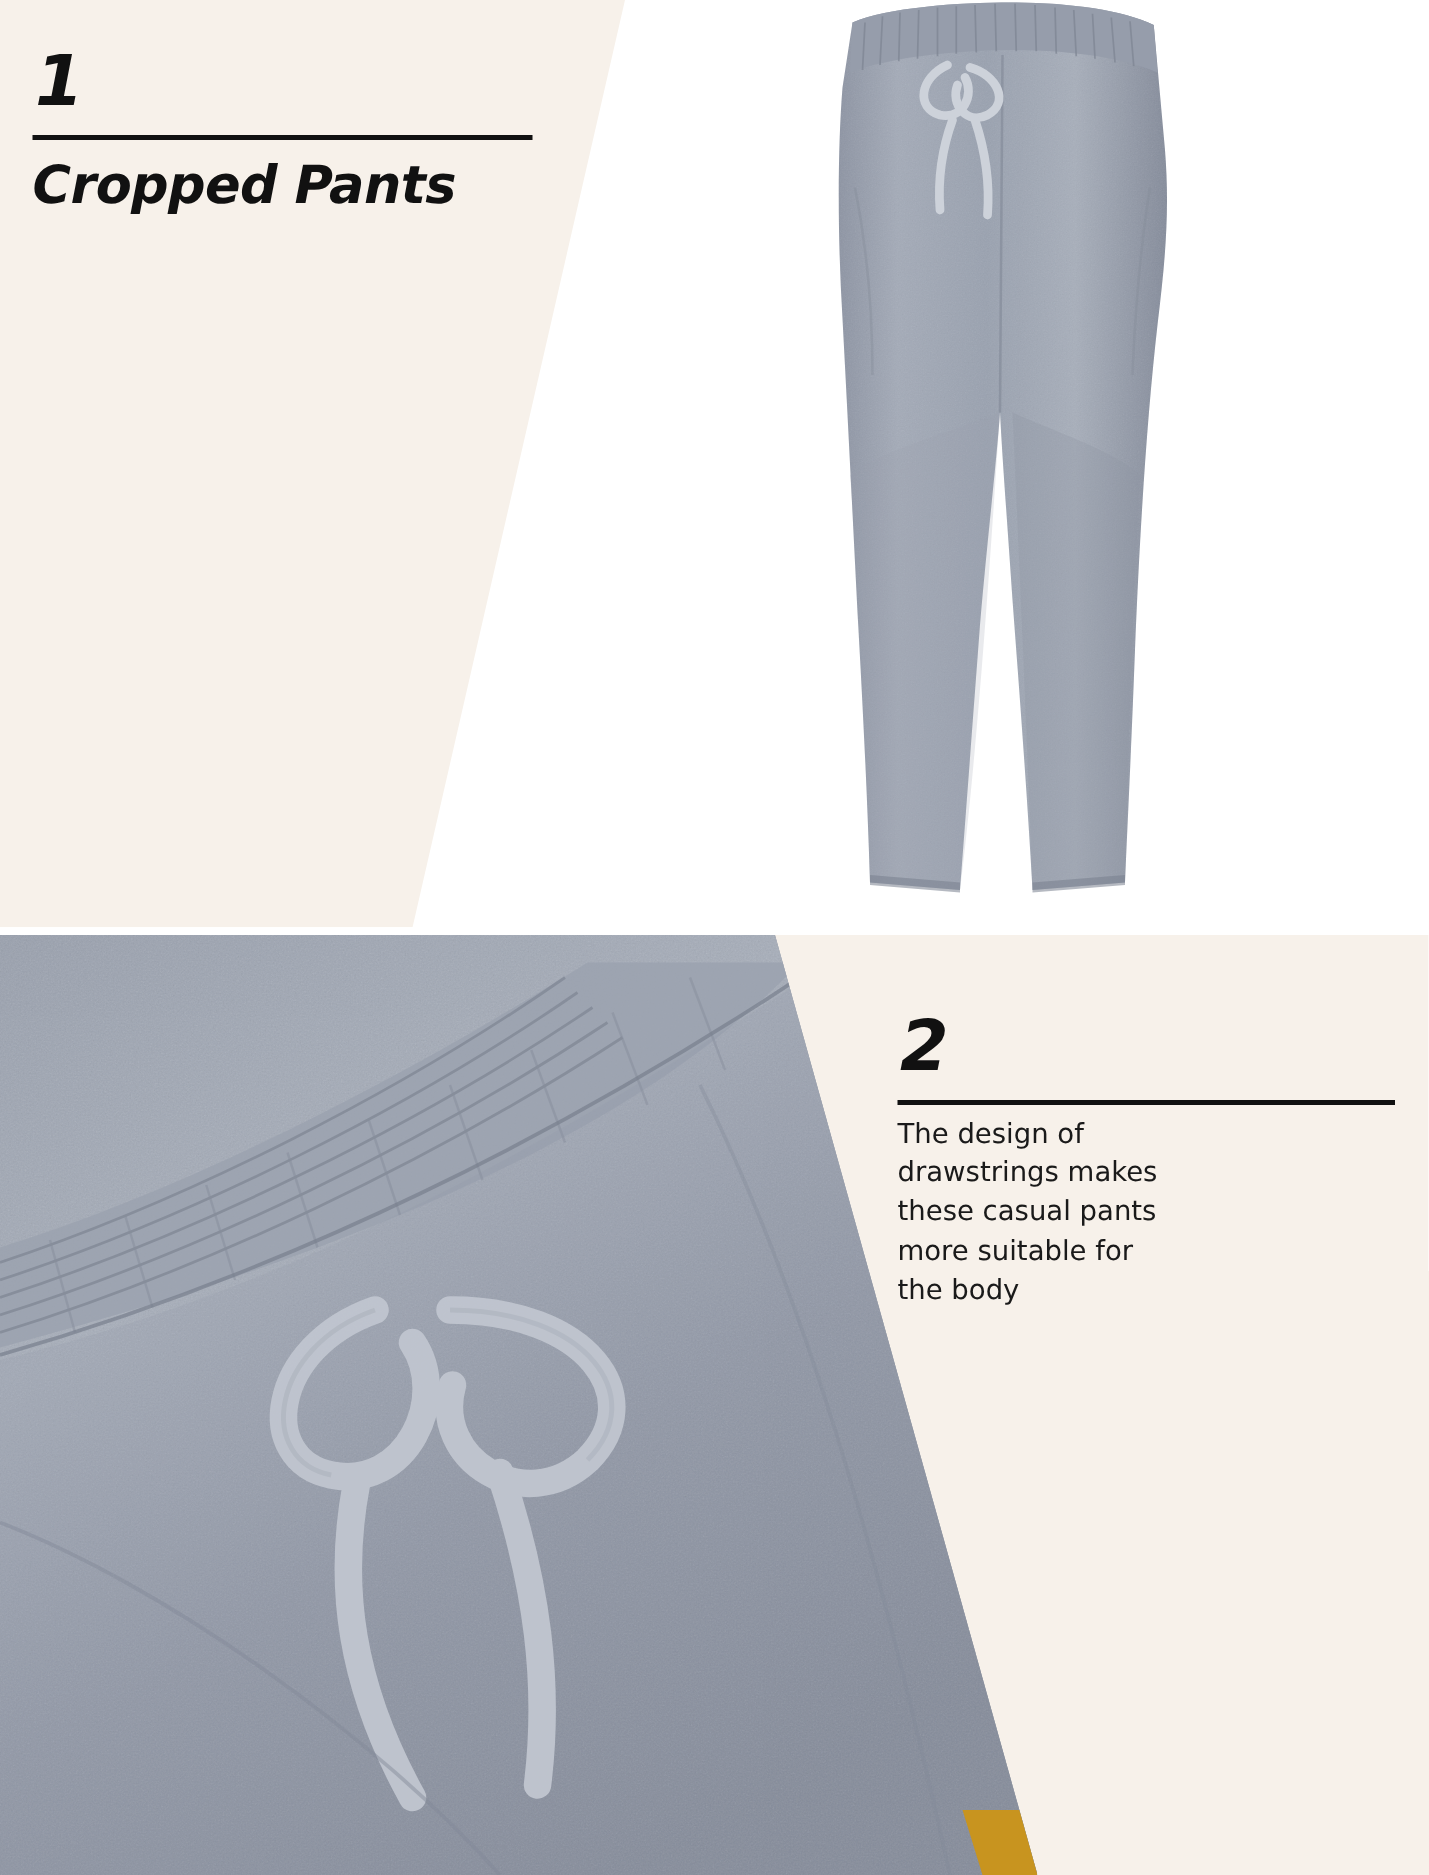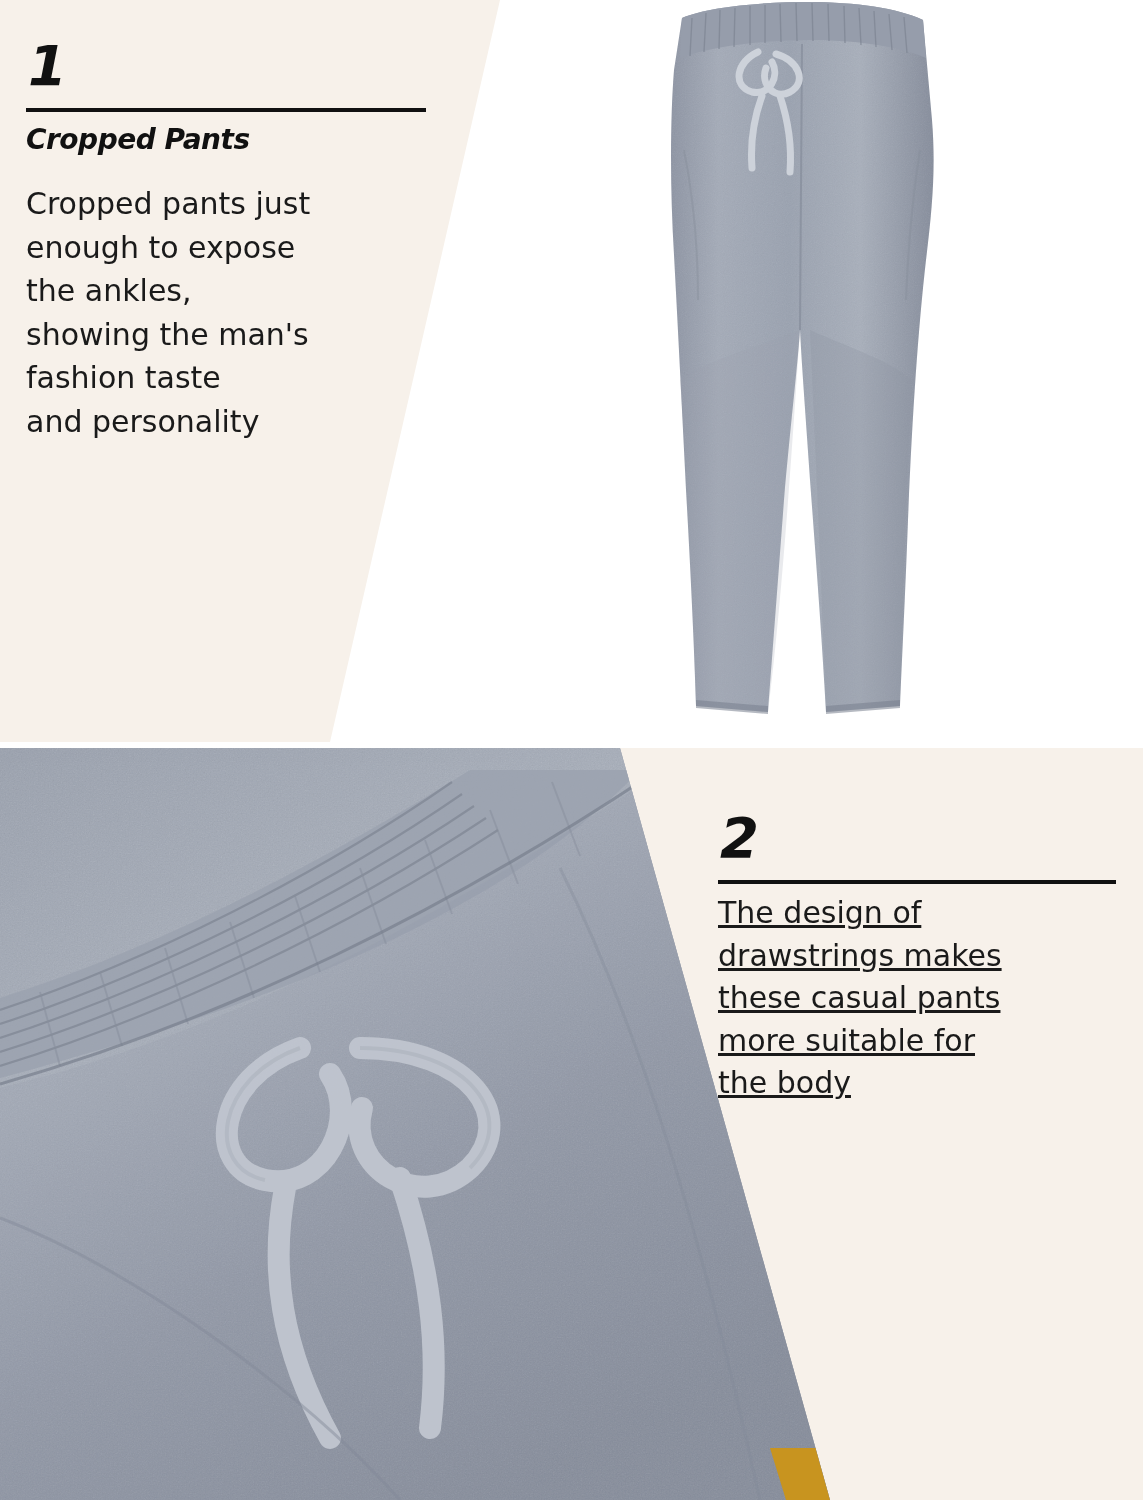--- a/index.html
+++ b/index.html
@@ -63,21 +63,21 @@
   }
 
   .rule {
     width: 400px;
     height: 4px;
     background: #111111;
     margin: 0 0 8px 0;
   }
 
   .step-title {
-    font-size: 28px;
+    font-size: 42px;
     font-weight: bold;
     font-style: italic;
     color: #111111;
     line-height: 1.15;
     margin: 12px 0 26px 0;
     letter-spacing: -0.5px;
   }
 
   .step-body {
     font-size: 30px;
@@ -129,21 +129,21 @@
   }
 
   .text-block-bottom {
     position: absolute;
     left: 718px;
     top: 62px;
     width: 400px;
   }
   .text-block-bottom .rule { width: 398px; }
   .text-block-bottom .step-title { margin-bottom: 6px; }
-  .text-block-bottom .step-body { font-size: 30px; line-height: 1.42; text-decoration: underline; }
+  .text-block-bottom .step-body { font-size: 22px; line-height: 1.42; }
 </style>
 </head>
 <body>
 
 <div class="page">
 
   <div class="panel-top">
     <div class="beige-top"></div>
 
     <div class="pants-wrap">
@@ -242,26 +242,20 @@
 
         <path d="M44 150 C 54 200, 58 250, 58 300" stroke="#848b99" stroke-width="2" fill="none" opacity="0.4"></path>
         <path d="M280 150 C 272 200, 268 250, 266 300" stroke="#848b99" stroke-width="2" fill="none" opacity="0.4"></path>
       </svg>
     </div>
 
     <div class="text-block-top">
       <div class="step-num">1</div>
       <div class="rule"></div>
       <div class="step-title">Cropped Pants</div>
-      <div class="step-body">Cropped pants just
-enough to expose
-the ankles,
-showing the man's
-fashion taste
-and personality</div>
     </div>
   </div>
 
   <div class="divider"></div>
 
   <div class="panel-bottom">
 
     <div class="closeup">
       <svg width="830" height="752" viewBox="0 0 830 752" xmlns="http://www.w3.org/2000/svg" preserveAspectRatio="none">
         <defs>

